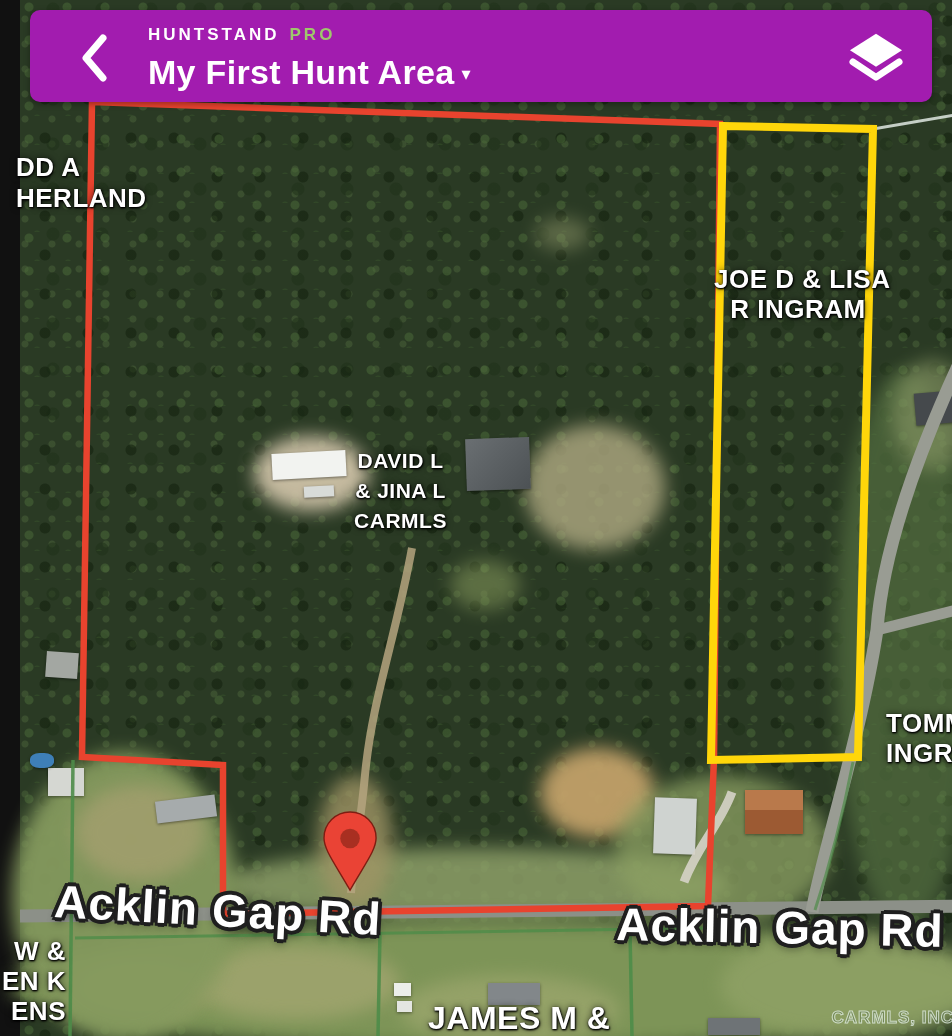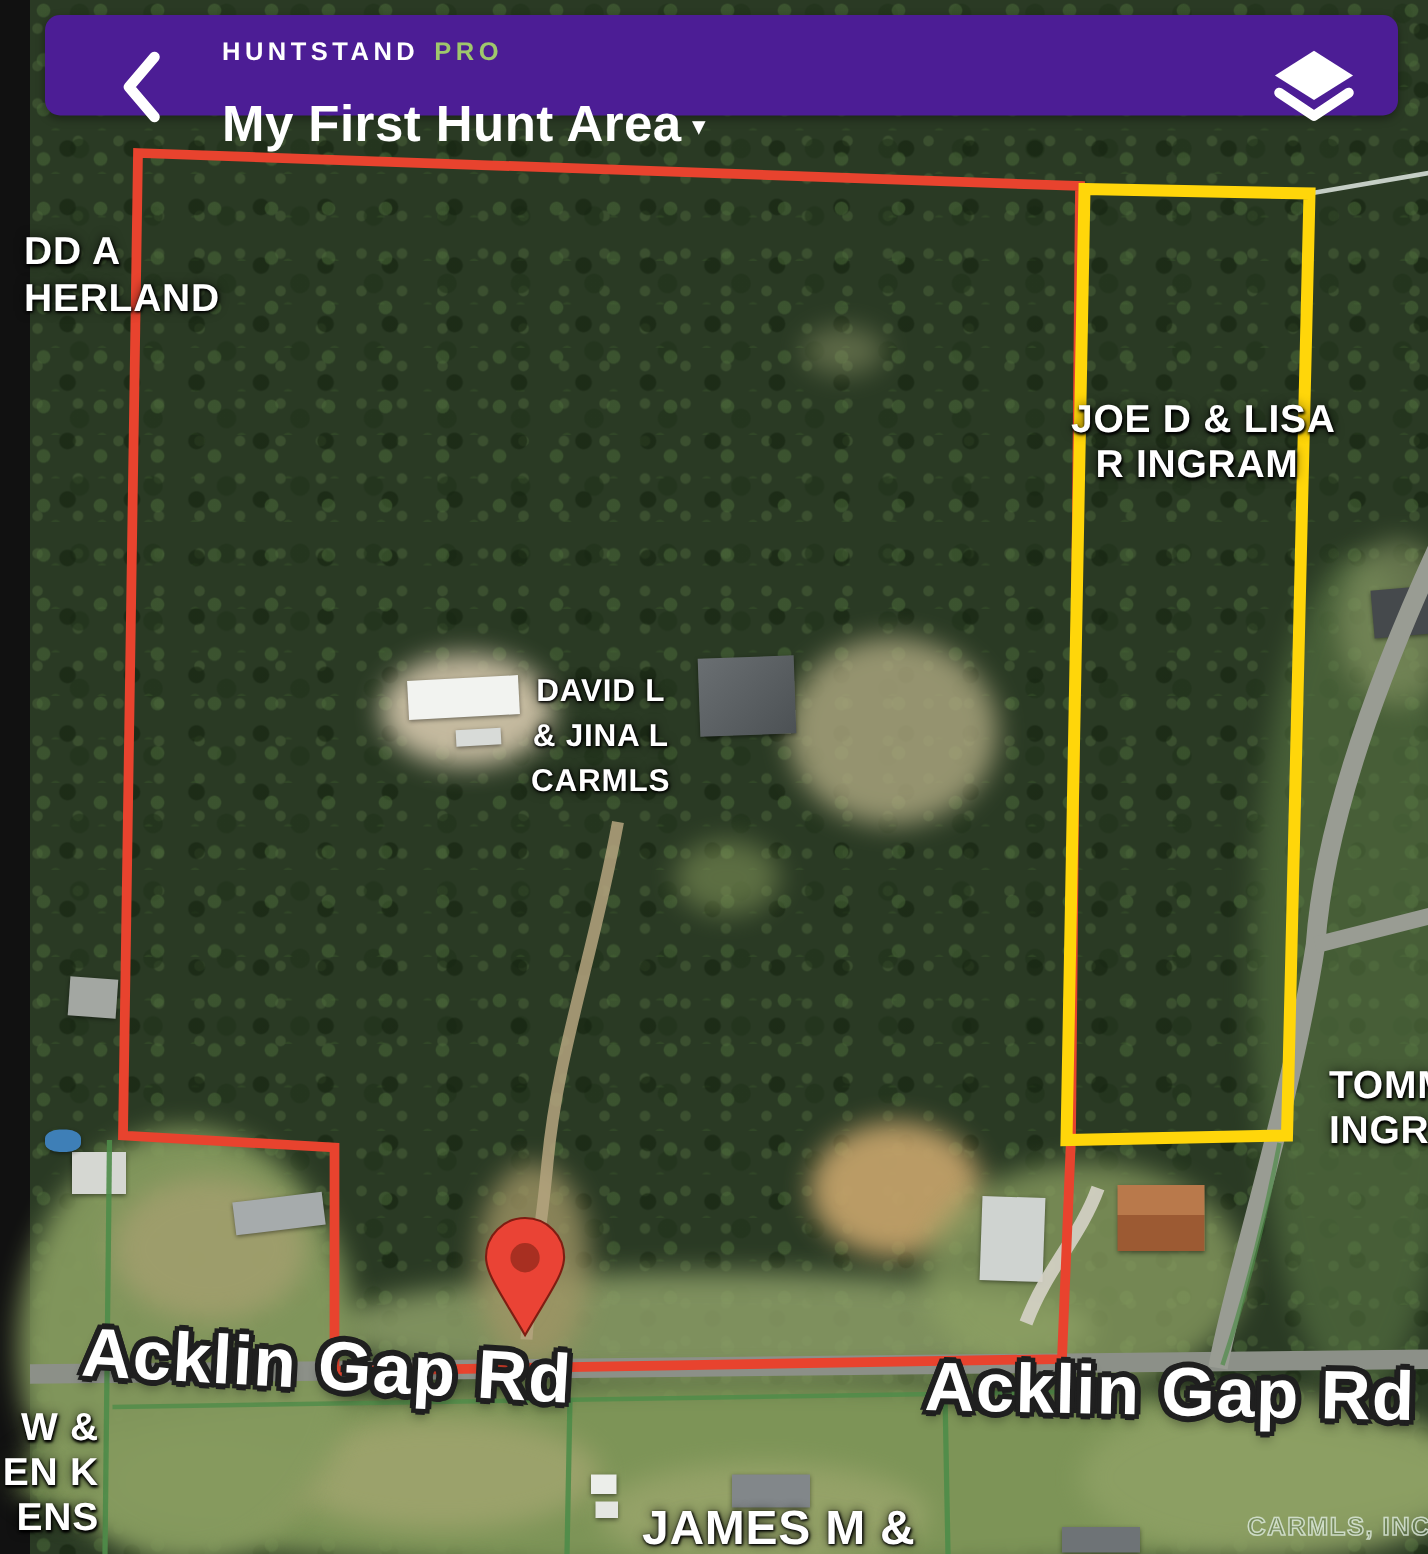--- a/index.html
+++ b/index.html
@@ -22,28 +22,28 @@
     text-align:center;letter-spacing:.5px;white-space:nowrap;
     text-shadow:0 1px 2px rgba(0,0,0,.95),0 0 7px rgba(0,0,0,.7),1px 1px 2px rgba(0,0,0,.9);}
   .plabel span{display:block;}
   .rlabel{position:absolute;color:#fff;font-weight:800;font-size:46px;letter-spacing:1px;
     white-space:nowrap;
     text-shadow:-3px -3px 0 #1f1f1f,3px -3px 0 #1f1f1f,-3px 3px 0 #1f1f1f,3px 3px 0 #1f1f1f,
       0 -4px 0 #1f1f1f,0 4px 0 #1f1f1f,-4px 0 0 #1f1f1f,4px 0 0 #1f1f1f,0 5px 8px rgba(0,0,0,.45);}
   .wm{position:absolute;right:-2px;top:1008px;font-size:17px;font-weight:700;letter-spacing:1px;
     color:rgba(70,95,70,.30);-webkit-text-stroke:1px rgba(228,240,228,.78);white-space:nowrap;}
   
-  .topbar{position:absolute;left:30px;top:10px;width:902px;height:67px;background:#4c1d95;
+  .topbar{position:absolute;left:30px;top:10px;width:902px;height:92px;background:#a21caf;
     border-radius:10px;box-shadow:0 2px 6px rgba(0,0,0,.35);}
   .back{position:absolute;left:38px;top:20px;width:52px;height:56px;cursor:pointer;
     display:flex;align-items:center;justify-content:center;}
   .titles{position:absolute;left:118px;top:15px;}
   .brand{font-size:17px;font-weight:700;letter-spacing:3px;color:#fff;}
   .brand .pro{color:#9fc76c;margin-left:10px;}
-  .title-row{margin-top:19px;color:#fff;cursor:pointer;}
+  .title-row{margin-top:8px;color:#fff;cursor:pointer;}
   .title-row .ttl{font-size:34px;font-weight:700;letter-spacing:.3px;}
   .title-row .caret{font-size:18px;margin-left:7px;position:relative;top:-4px;}
   .layers{position:absolute;right:26px;top:18px;width:60px;height:58px;cursor:pointer;
     display:flex;align-items:center;justify-content:center;}
 </style>
 </head>
 <body>
 
 <div class="stage">
   <div class="map">

